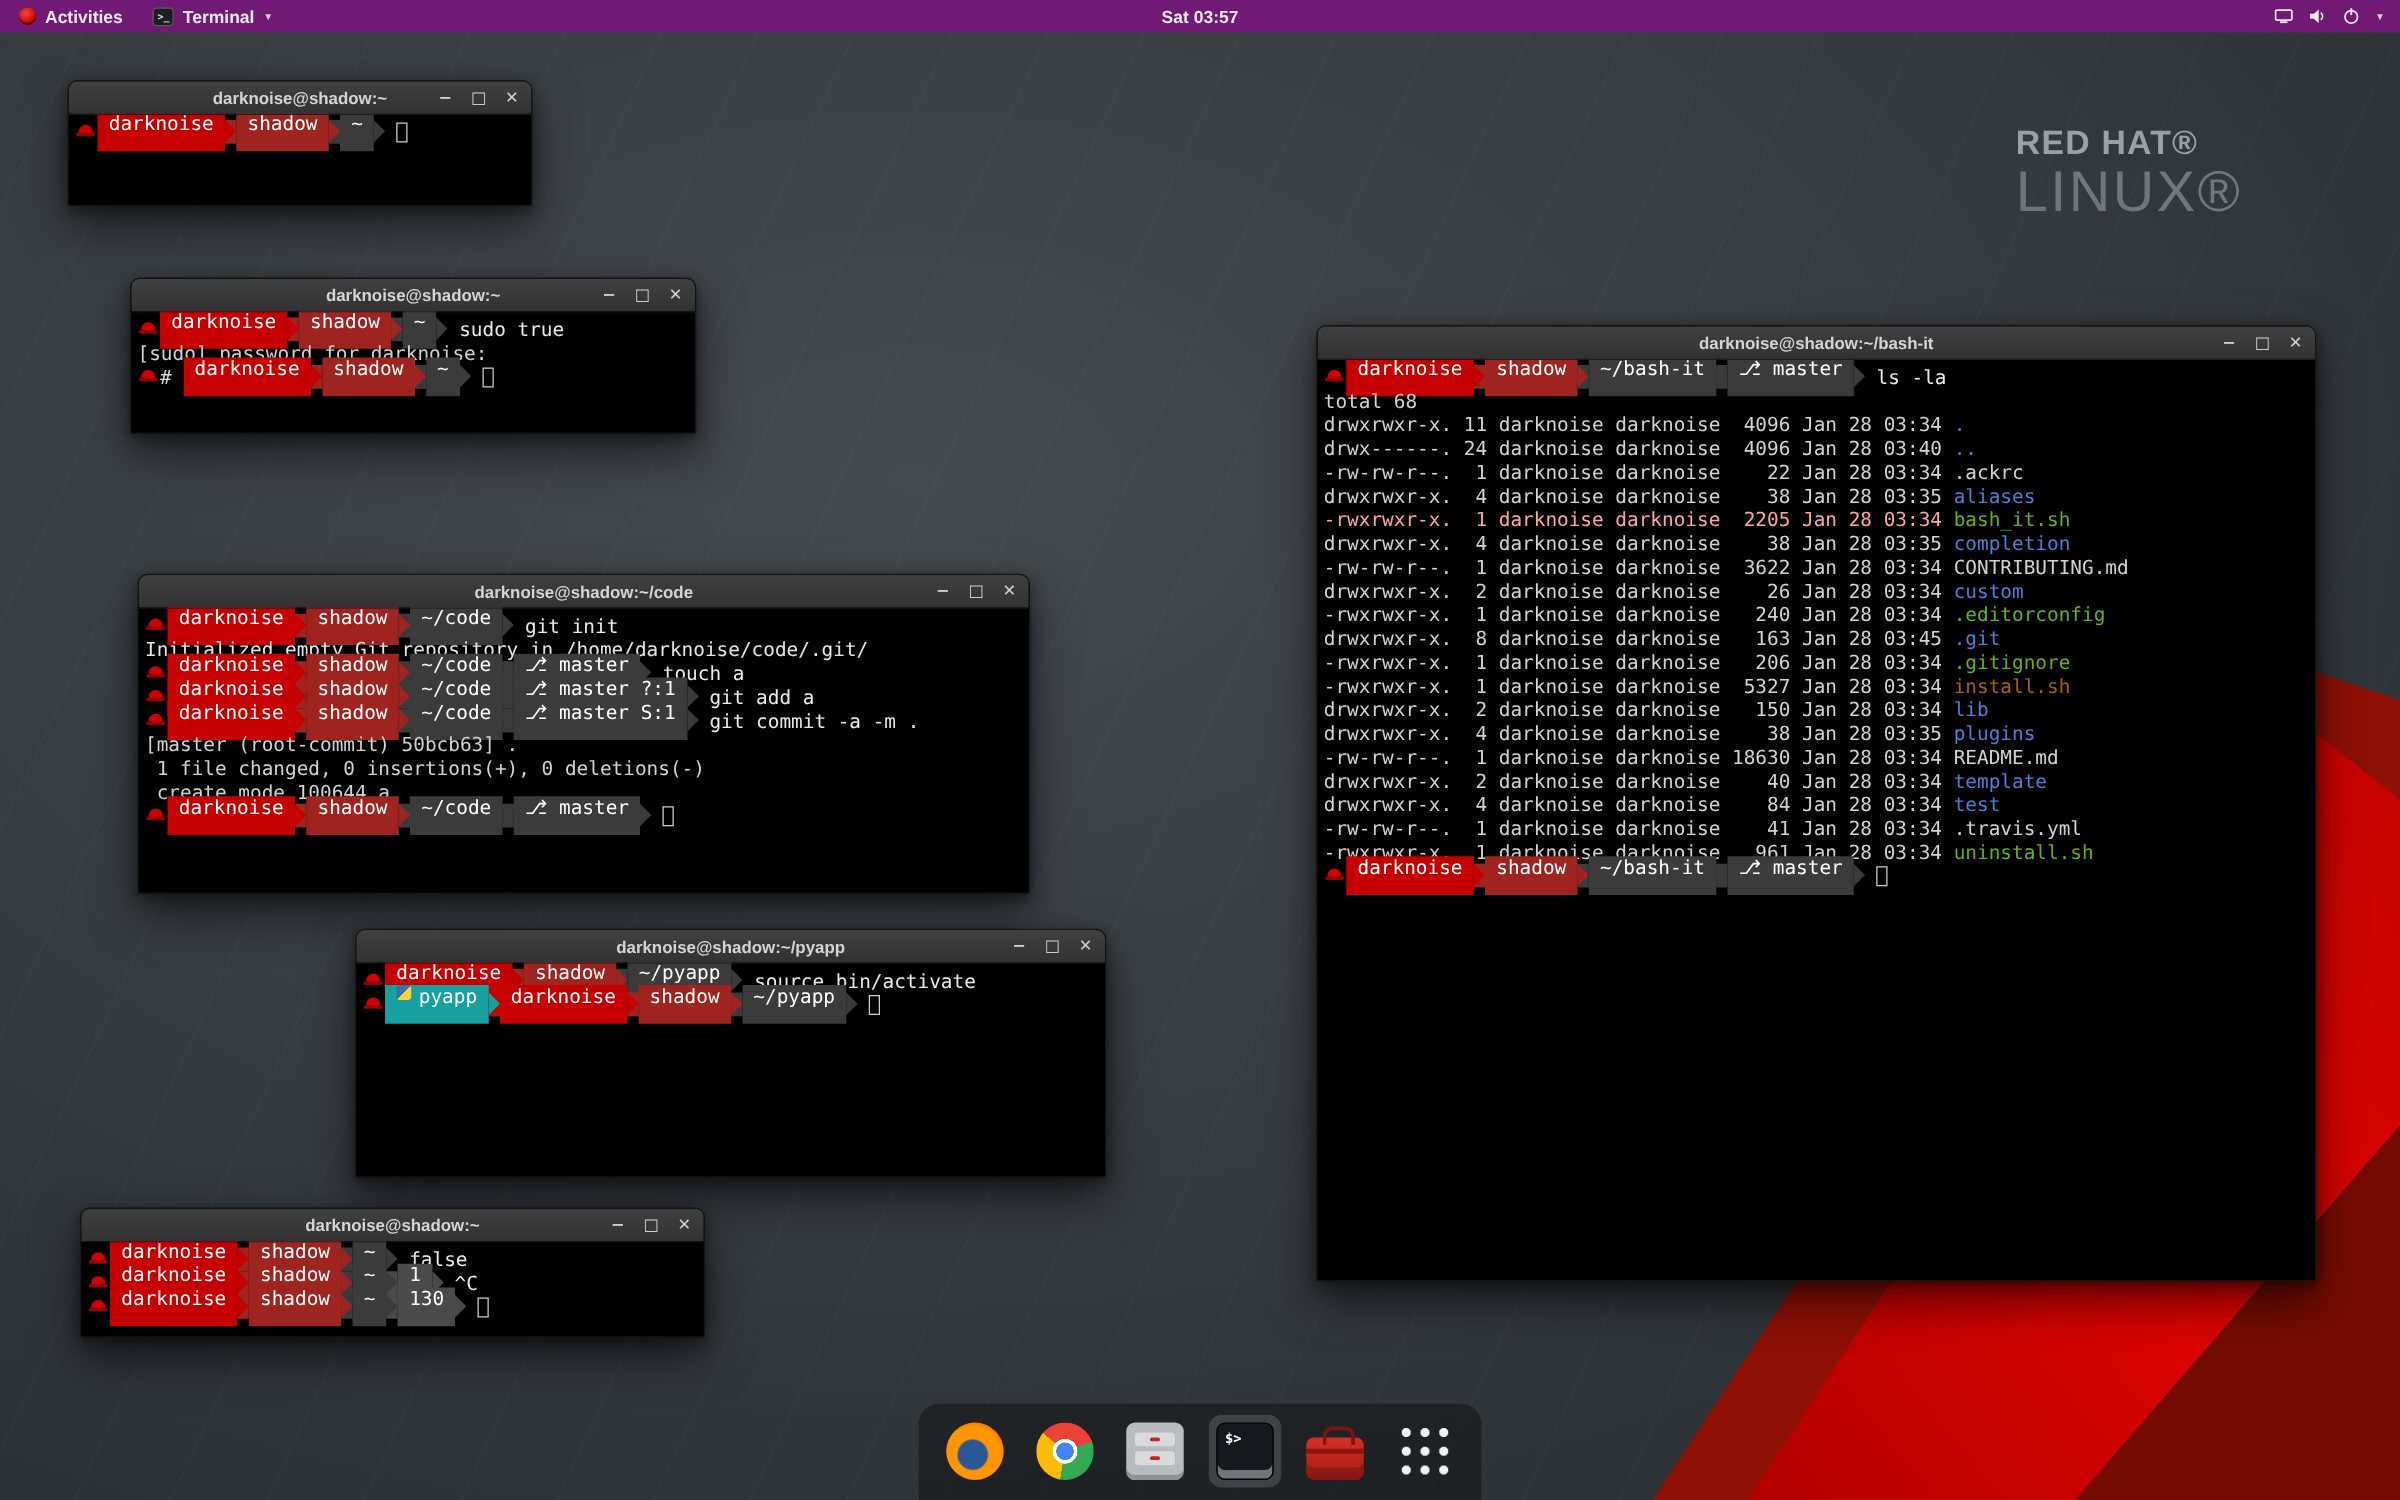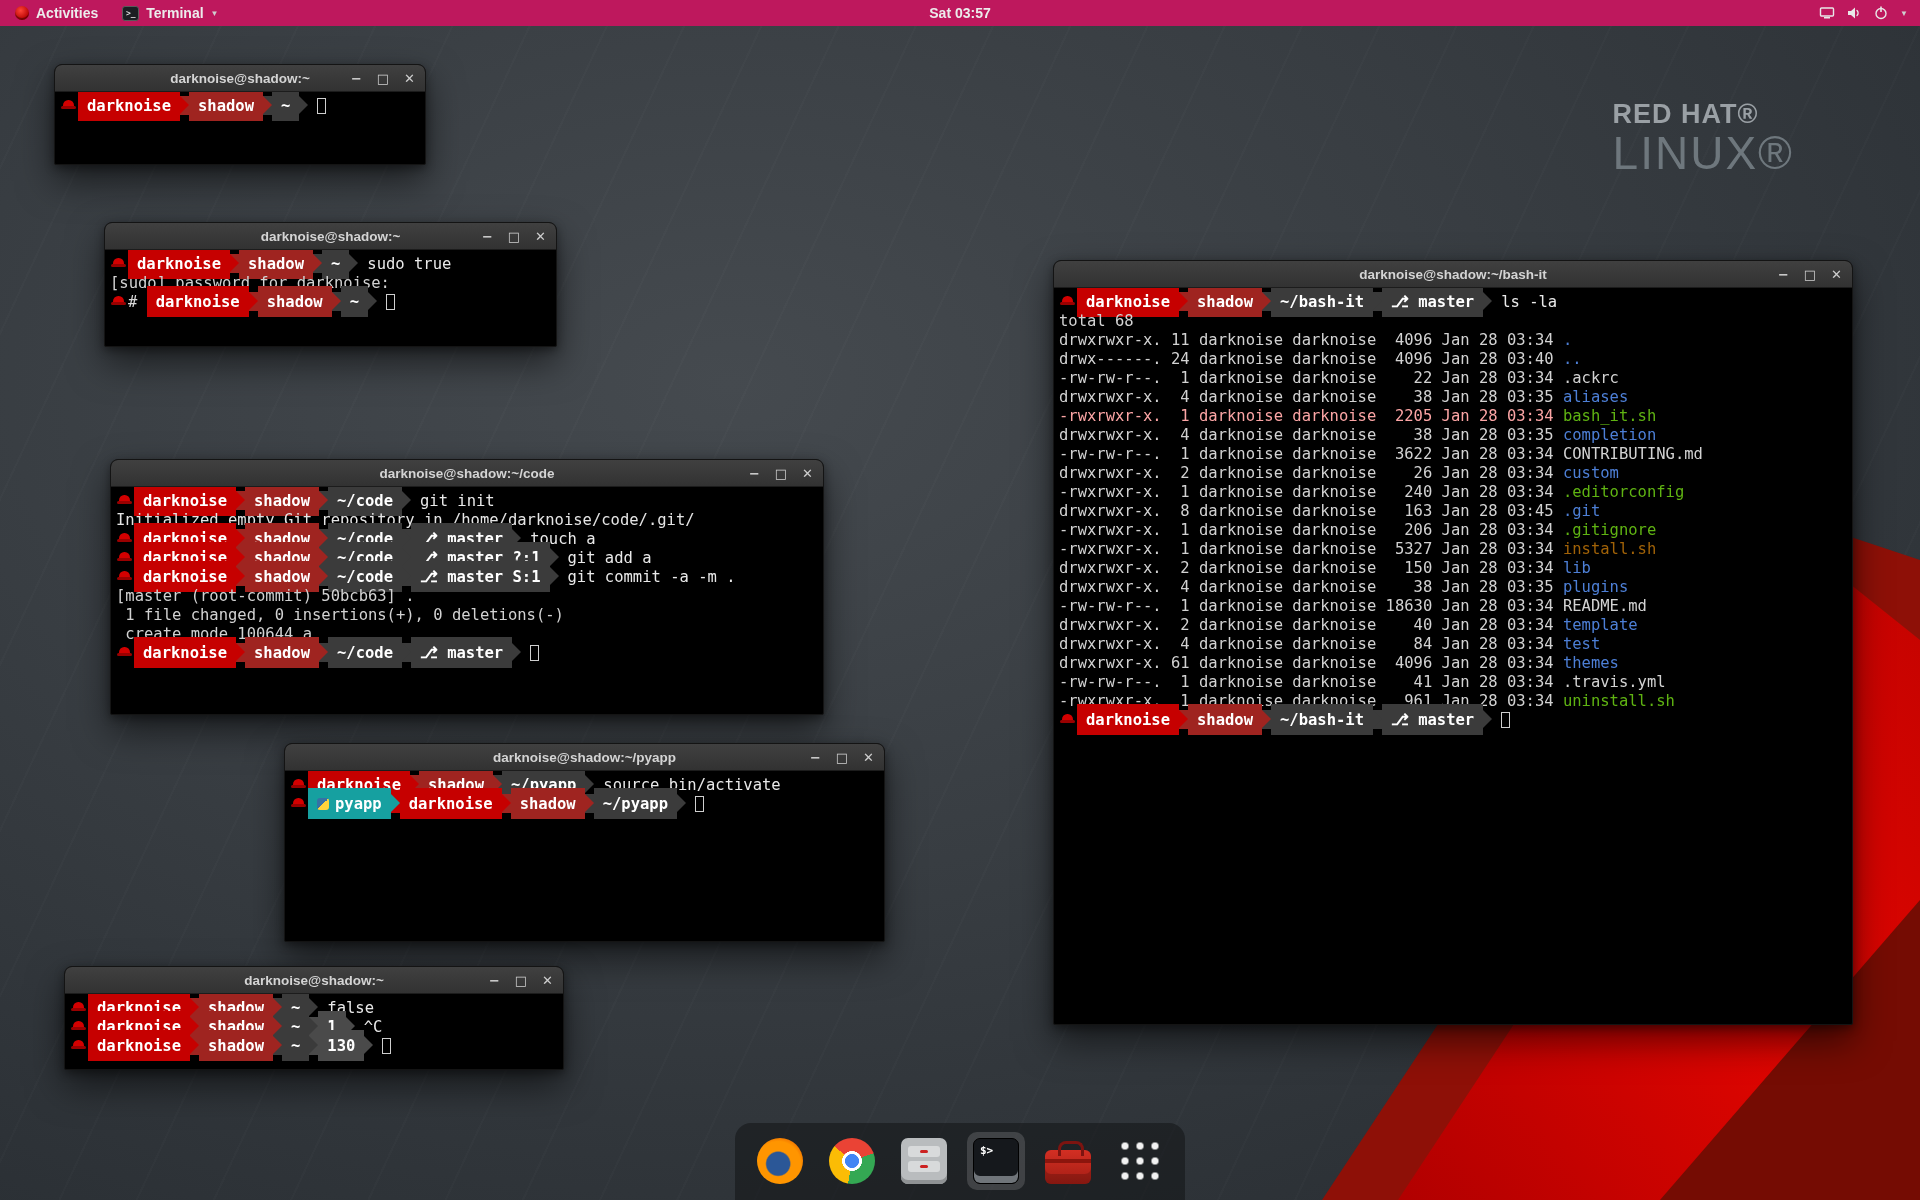--- a/index.html
+++ b/index.html
@@ -11,41 +11,41 @@
 .bg::after{content:"";position:absolute;inset:0;background:repeating-linear-gradient(115deg,rgba(255,255,255,.014) 0 2px,transparent 2px 70px)}
 .corner-art{position:absolute;inset:0;z-index:2;pointer-events:none}
 
 
 .branding{position:absolute;top:100px;right:126px;z-index:3;line-height:1.06}
 .brand-redhat{font-size:27px;font-weight:bold;letter-spacing:1px;color:#9aa0a5}
 .brand-ent{font-size:46px;font-weight:400;letter-spacing:2px;color:#6e777d}
 .brand-linux{font-size:46px;font-weight:400;letter-spacing:2px;color:#6e777d}
 
 
-.topbar{position:absolute;top:0;left:0;right:0;height:26px;background:#be185d;color:#ececec;display:flex;align-items:center;z-index:100;font-size:14px;font-weight:bold}
+.topbar{position:absolute;top:0;left:0;right:0;height:26px;background:#701a75;color:#ececec;display:flex;align-items:center;z-index:100;font-size:14px;font-weight:bold}
 .tb-left{display:flex;align-items:center;gap:6px;padding-left:6px}
 .tb-item{display:flex;align-items:center;gap:7px;padding:0 9px;height:26px}
 .rh-icon{width:14px;height:14px;border-radius:50%;background:radial-gradient(circle at 40% 32%,#ff4438,#b40000 72%);box-shadow:inset 0 -2px 0 rgba(0,0,0,.35)}
 .term-mini{width:17px;height:15px;background:#1b1e22;border:1px solid #5a5a5a;border-radius:3px;font-family:"DejaVu Sans Mono",monospace;font-size:8px;font-weight:bold;color:#ddd;display:flex;align-items:center;justify-content:center}
 .caret{font-size:8px;color:#cfcfcf}
 .tb-clock{position:absolute;left:50%;transform:translateX(-50%);font-weight:bold}
 .tb-right{position:absolute;right:4px;top:0;height:26px;display:flex;align-items:center;gap:11px;padding:0 8px}
 .tb-right svg{display:block}
 
 
 .window{position:absolute;z-index:10;background:#000;border-radius:8px 8px 2px 2px;box-shadow:0 16px 36px rgba(0,0,0,.55),0 3px 10px rgba(0,0,0,.4);border:1px solid #141414}
 .titlebar{height:27px;background:linear-gradient(#404040,#323232);border-bottom:1px solid #1c1c1c;border-radius:7px 7px 0 0;display:flex;align-items:center;justify-content:center;position:relative;color:#d4d4d4;font-size:13.5px;font-weight:bold}
 .win-buttons{position:absolute;right:10px;top:0;height:100%;display:flex;align-items:center;gap:15px}
 .win-btn{color:#cfcfcf;font-size:13px;line-height:1;font-family:"DejaVu Sans",sans-serif}
 .term-body{padding:4px 5px;font-family:"DejaVu Sans Mono",monospace;font-size:15.5px;color:#d2d2d2}
 
 
 .tline{display:flex;align-items:center;height:19px;white-space:pre}
 .out{white-space:pre}
-.seg{display:flex;align-items:center;height:31px;padding:0 9px;color:#fff;font-weight:bold}
+.seg{display:flex;height:31px;padding:0 9px;color:#fff;font-weight:normal}
 .arrow{display:flex;height:19px}
 .tri{width:0;height:0;border-top:9.5px solid transparent;border-bottom:9.5px solid transparent;border-left:9px solid #000}
 .hat{width:18px;height:19px;position:relative;flex:0 0 18px}
 .hat::before{content:"";position:absolute;left:3px;top:4px;width:11px;height:7px;background:#d30000;border-radius:6px 6px 2px 2px}
 .hat::after{content:"";position:absolute;left:1px;top:10px;width:15px;height:3px;background:#9a0000;border-radius:2px}
 .pfx{color:#dadada}
 .cmd{color:#e9e9e9;padding-left:9px}
 .cursor{width:9px;height:16px;border:1px solid #cfcfcf;margin-left:9px;flex:0 0 9px}
 .pyicon{width:12px;height:12px;margin-right:6px;border-radius:3px;background:linear-gradient(135deg,#3572a5 50%,#ffd43b 50%)}
 
@@ -224,21 +224,20 @@
       <div class="tline"><span class="out" style="color: rgb(210, 210, 210);">drwxrwxr-x.  2 darknoise darknoise    26 Jan 28 03:34 </span><span class="out" style="color: rgb(77, 127, 214);">custom</span></div>
       <div class="tline"><span class="out" style="color: rgb(210, 210, 210);">-rwxrwxr-x.  1 darknoise darknoise   240 Jan 28 03:34 </span><span class="out" style="color: rgb(95, 179, 18);">.editorconfig</span></div>
       <div class="tline"><span class="out" style="color: rgb(210, 210, 210);">drwxrwxr-x.  8 darknoise darknoise   163 Jan 28 03:45 </span><span class="out" style="color: rgb(77, 127, 214);">.git</span></div>
       <div class="tline"><span class="out" style="color: rgb(210, 210, 210);">-rwxrwxr-x.  1 darknoise darknoise   206 Jan 28 03:34 </span><span class="out" style="color: rgb(95, 179, 18);">.gitignore</span></div>
       <div class="tline"><span class="out" style="color: rgb(210, 210, 210);">-rwxrwxr-x.  1 darknoise darknoise  5327 Jan 28 03:34 </span><span class="out" style="color: #a16207;">install.sh</span></div>
       <div class="tline"><span class="out" style="color: rgb(210, 210, 210);">drwxrwxr-x.  2 darknoise darknoise   150 Jan 28 03:34 </span><span class="out" style="color: rgb(77, 127, 214);">lib</span></div>
       <div class="tline"><span class="out" style="color: rgb(210, 210, 210);">drwxrwxr-x.  4 darknoise darknoise    38 Jan 28 03:35 </span><span class="out" style="color: rgb(77, 127, 214);">plugins</span></div>
       <div class="tline"><span class="out" style="color: rgb(210, 210, 210);">-rw-rw-r--.  1 darknoise darknoise 18630 Jan 28 03:34 </span><span class="out" style="color: rgb(210, 210, 210);">README.md</span></div>
       <div class="tline"><span class="out" style="color: rgb(210, 210, 210);">drwxrwxr-x.  2 darknoise darknoise    40 Jan 28 03:34 </span><span class="out" style="color: rgb(77, 127, 214);">template</span></div>
       <div class="tline"><span class="out" style="color: rgb(210, 210, 210);">drwxrwxr-x.  4 darknoise darknoise    84 Jan 28 03:34 </span><span class="out" style="color: rgb(77, 127, 214);">test</span></div>
-      <div class="tline"><span class="out" style="color: rgb(210, 210, 210);">drwxrwxr-x. 61 darknoise darknoise  4096 Jan 28 03:34 </span><span class="out" style="color: rgb(77, 127, 214);">themes</span></div>
       <div class="tline"><span class="out" style="color: rgb(210, 210, 210);">-rw-rw-r--.  1 darknoise darknoise    41 Jan 28 03:34 </span><span class="out" style="color: rgb(210, 210, 210);">.travis.yml</span></div>
       <div class="tline"><span class="out" style="color: rgb(210, 210, 210);">-rwxrwxr-x.  1 darknoise darknoise   961 Jan 28 03:34 </span><span class="out" style="color: rgb(95, 179, 18);">uninstall.sh</span></div>
       <div class="tline"><span class="hat"></span><span class="seg" style="background: rgb(198, 0, 0);"><span>darknoise</span></span><span class="arrow" style="background: rgb(159, 36, 32);"><span class="tri" style="border-left-color: rgb(198, 0, 0);"></span></span><span class="seg" style="background: rgb(159, 36, 32);"><span>shadow</span></span><span class="arrow" style="background: rgb(59, 59, 59);"><span class="tri" style="border-left-color: rgb(159, 36, 32);"></span></span><span class="seg" style="background: rgb(59, 59, 59);"><span>~/bash-it</span></span><span class="arrow" style="background: rgb(59, 59, 59);"><span class="tri" style="border-left-color: rgb(59, 59, 59);"></span></span><span class="seg" style="background: rgb(59, 59, 59);"><span>⎇ master</span></span><span class="arrow" style="background: transparent;"><span class="tri" style="border-left-color: rgb(59, 59, 59);"></span></span><span class="cursor"></span></div>
     </div>
 </div>
 
 <div class="dock">
   <div class="dock-item">
       <div class="dicon icon-firefox"></div>
     </div>

